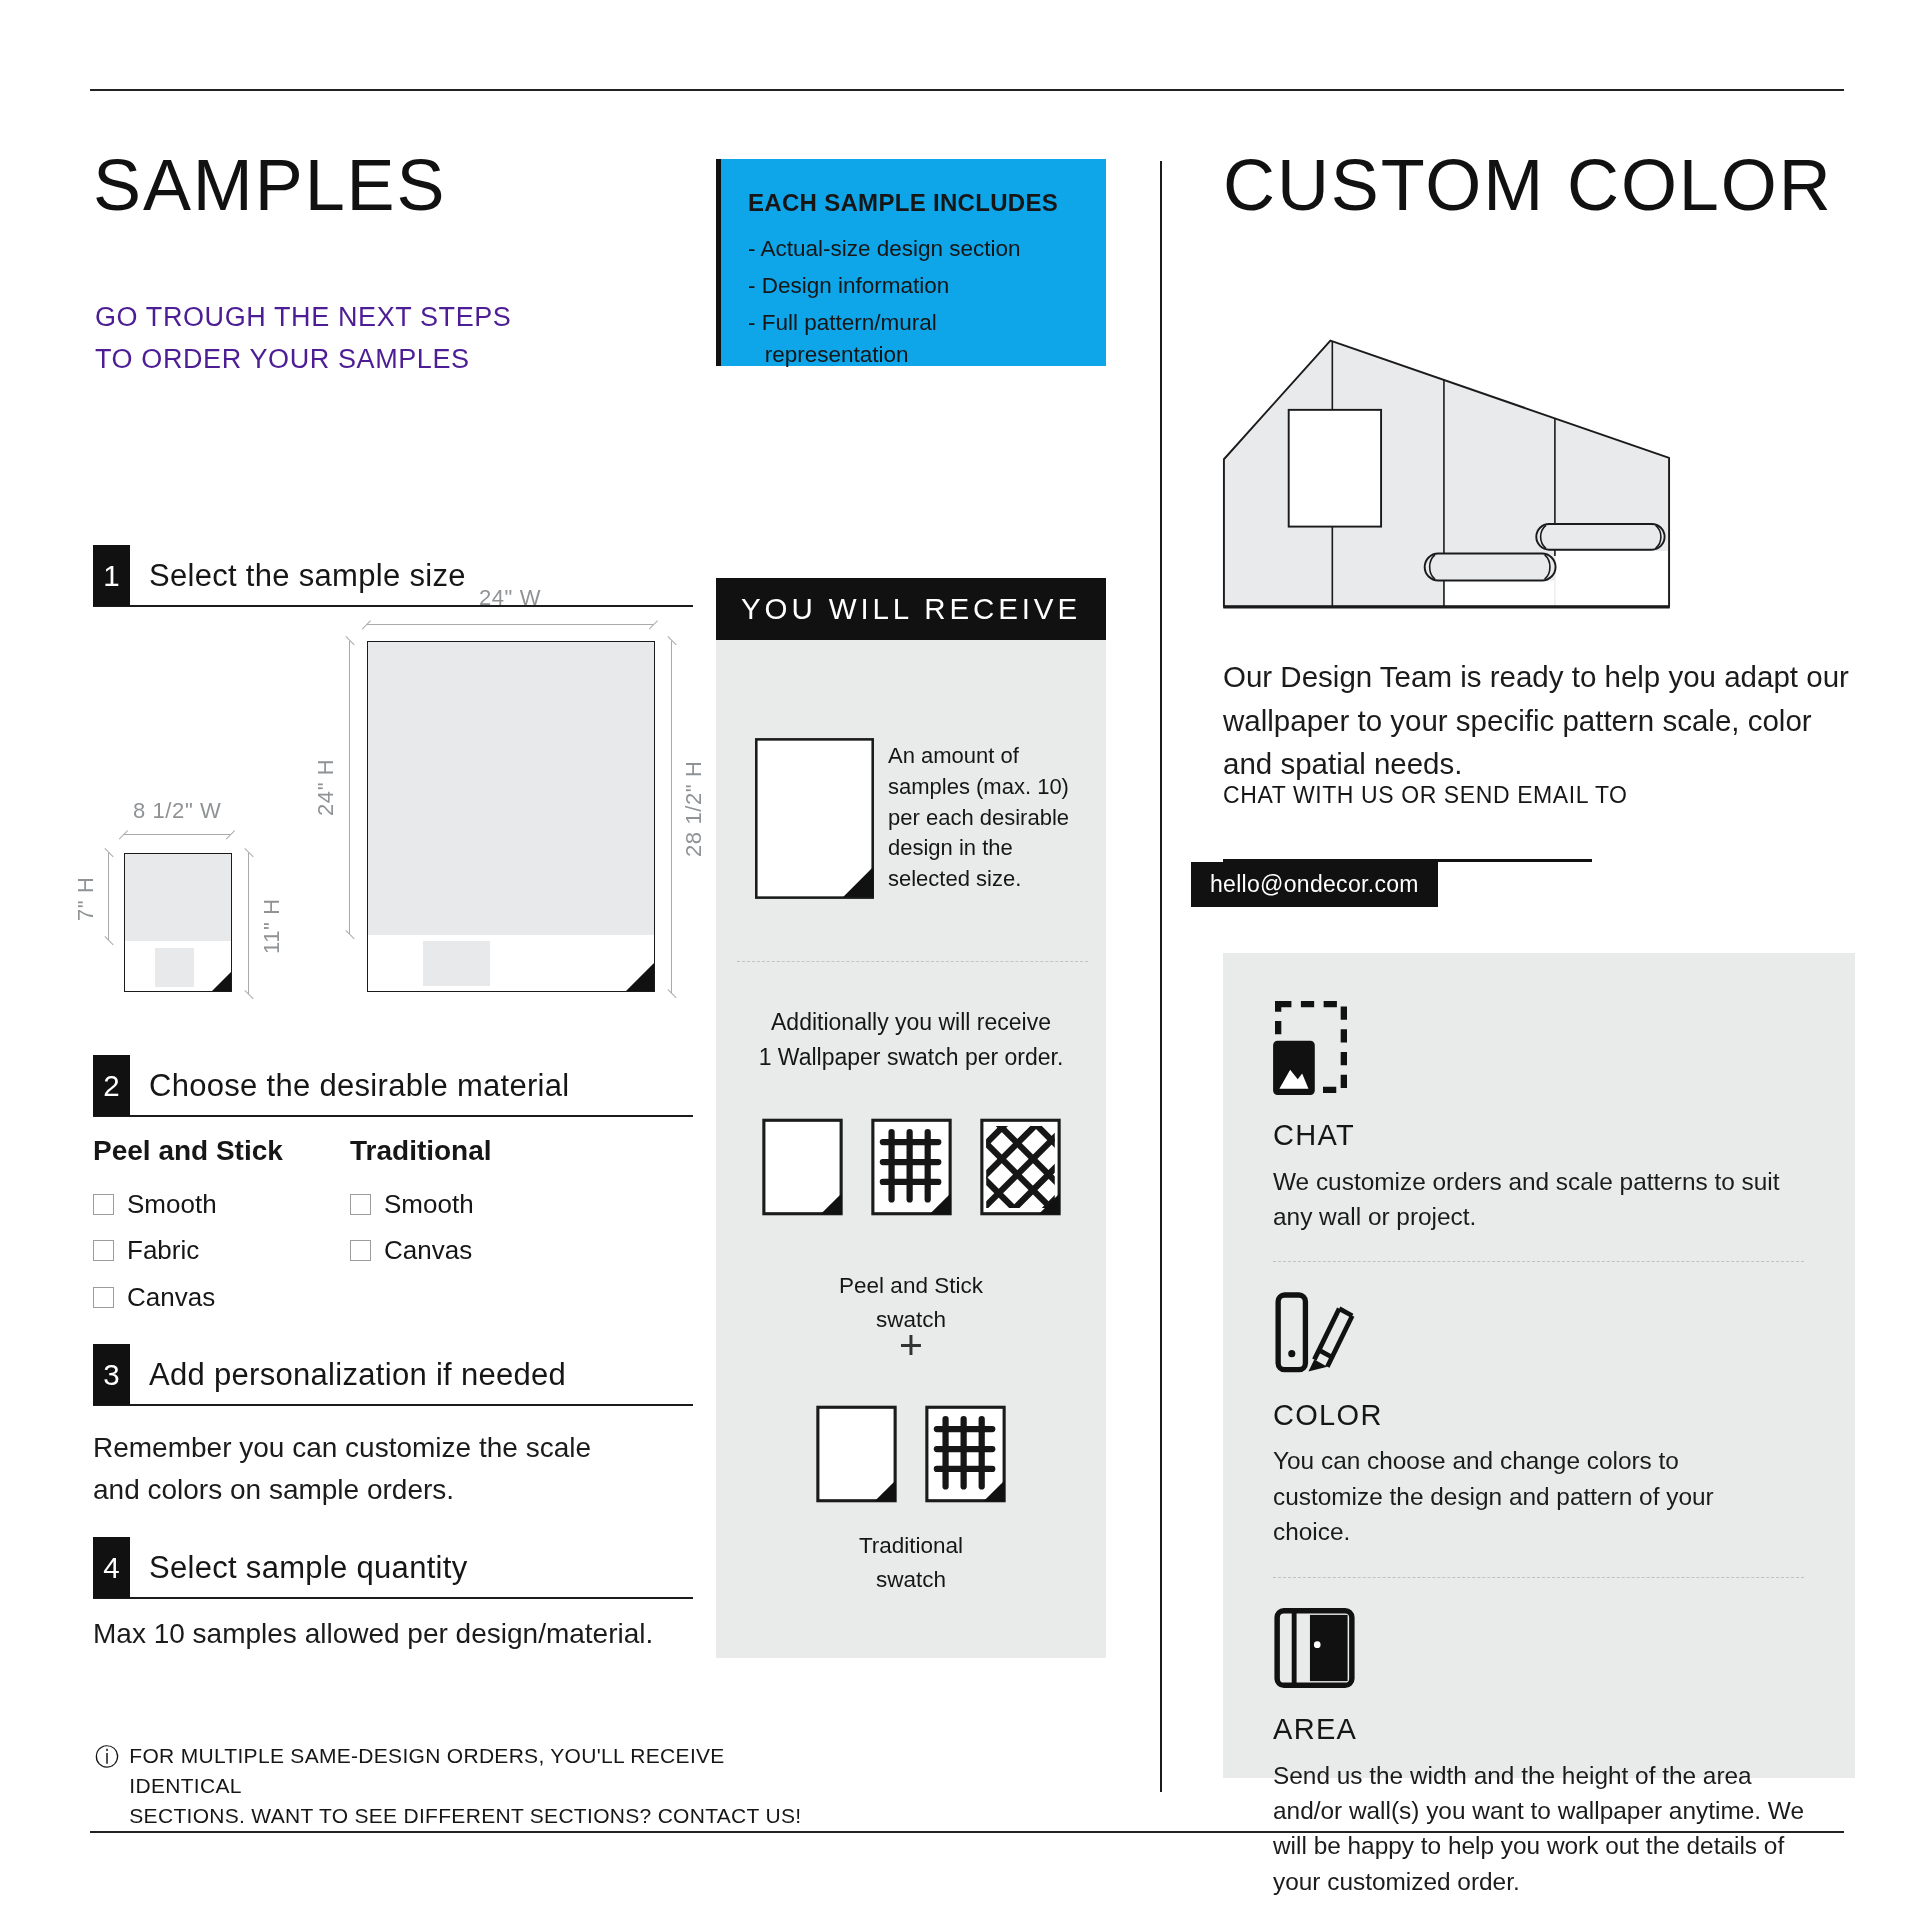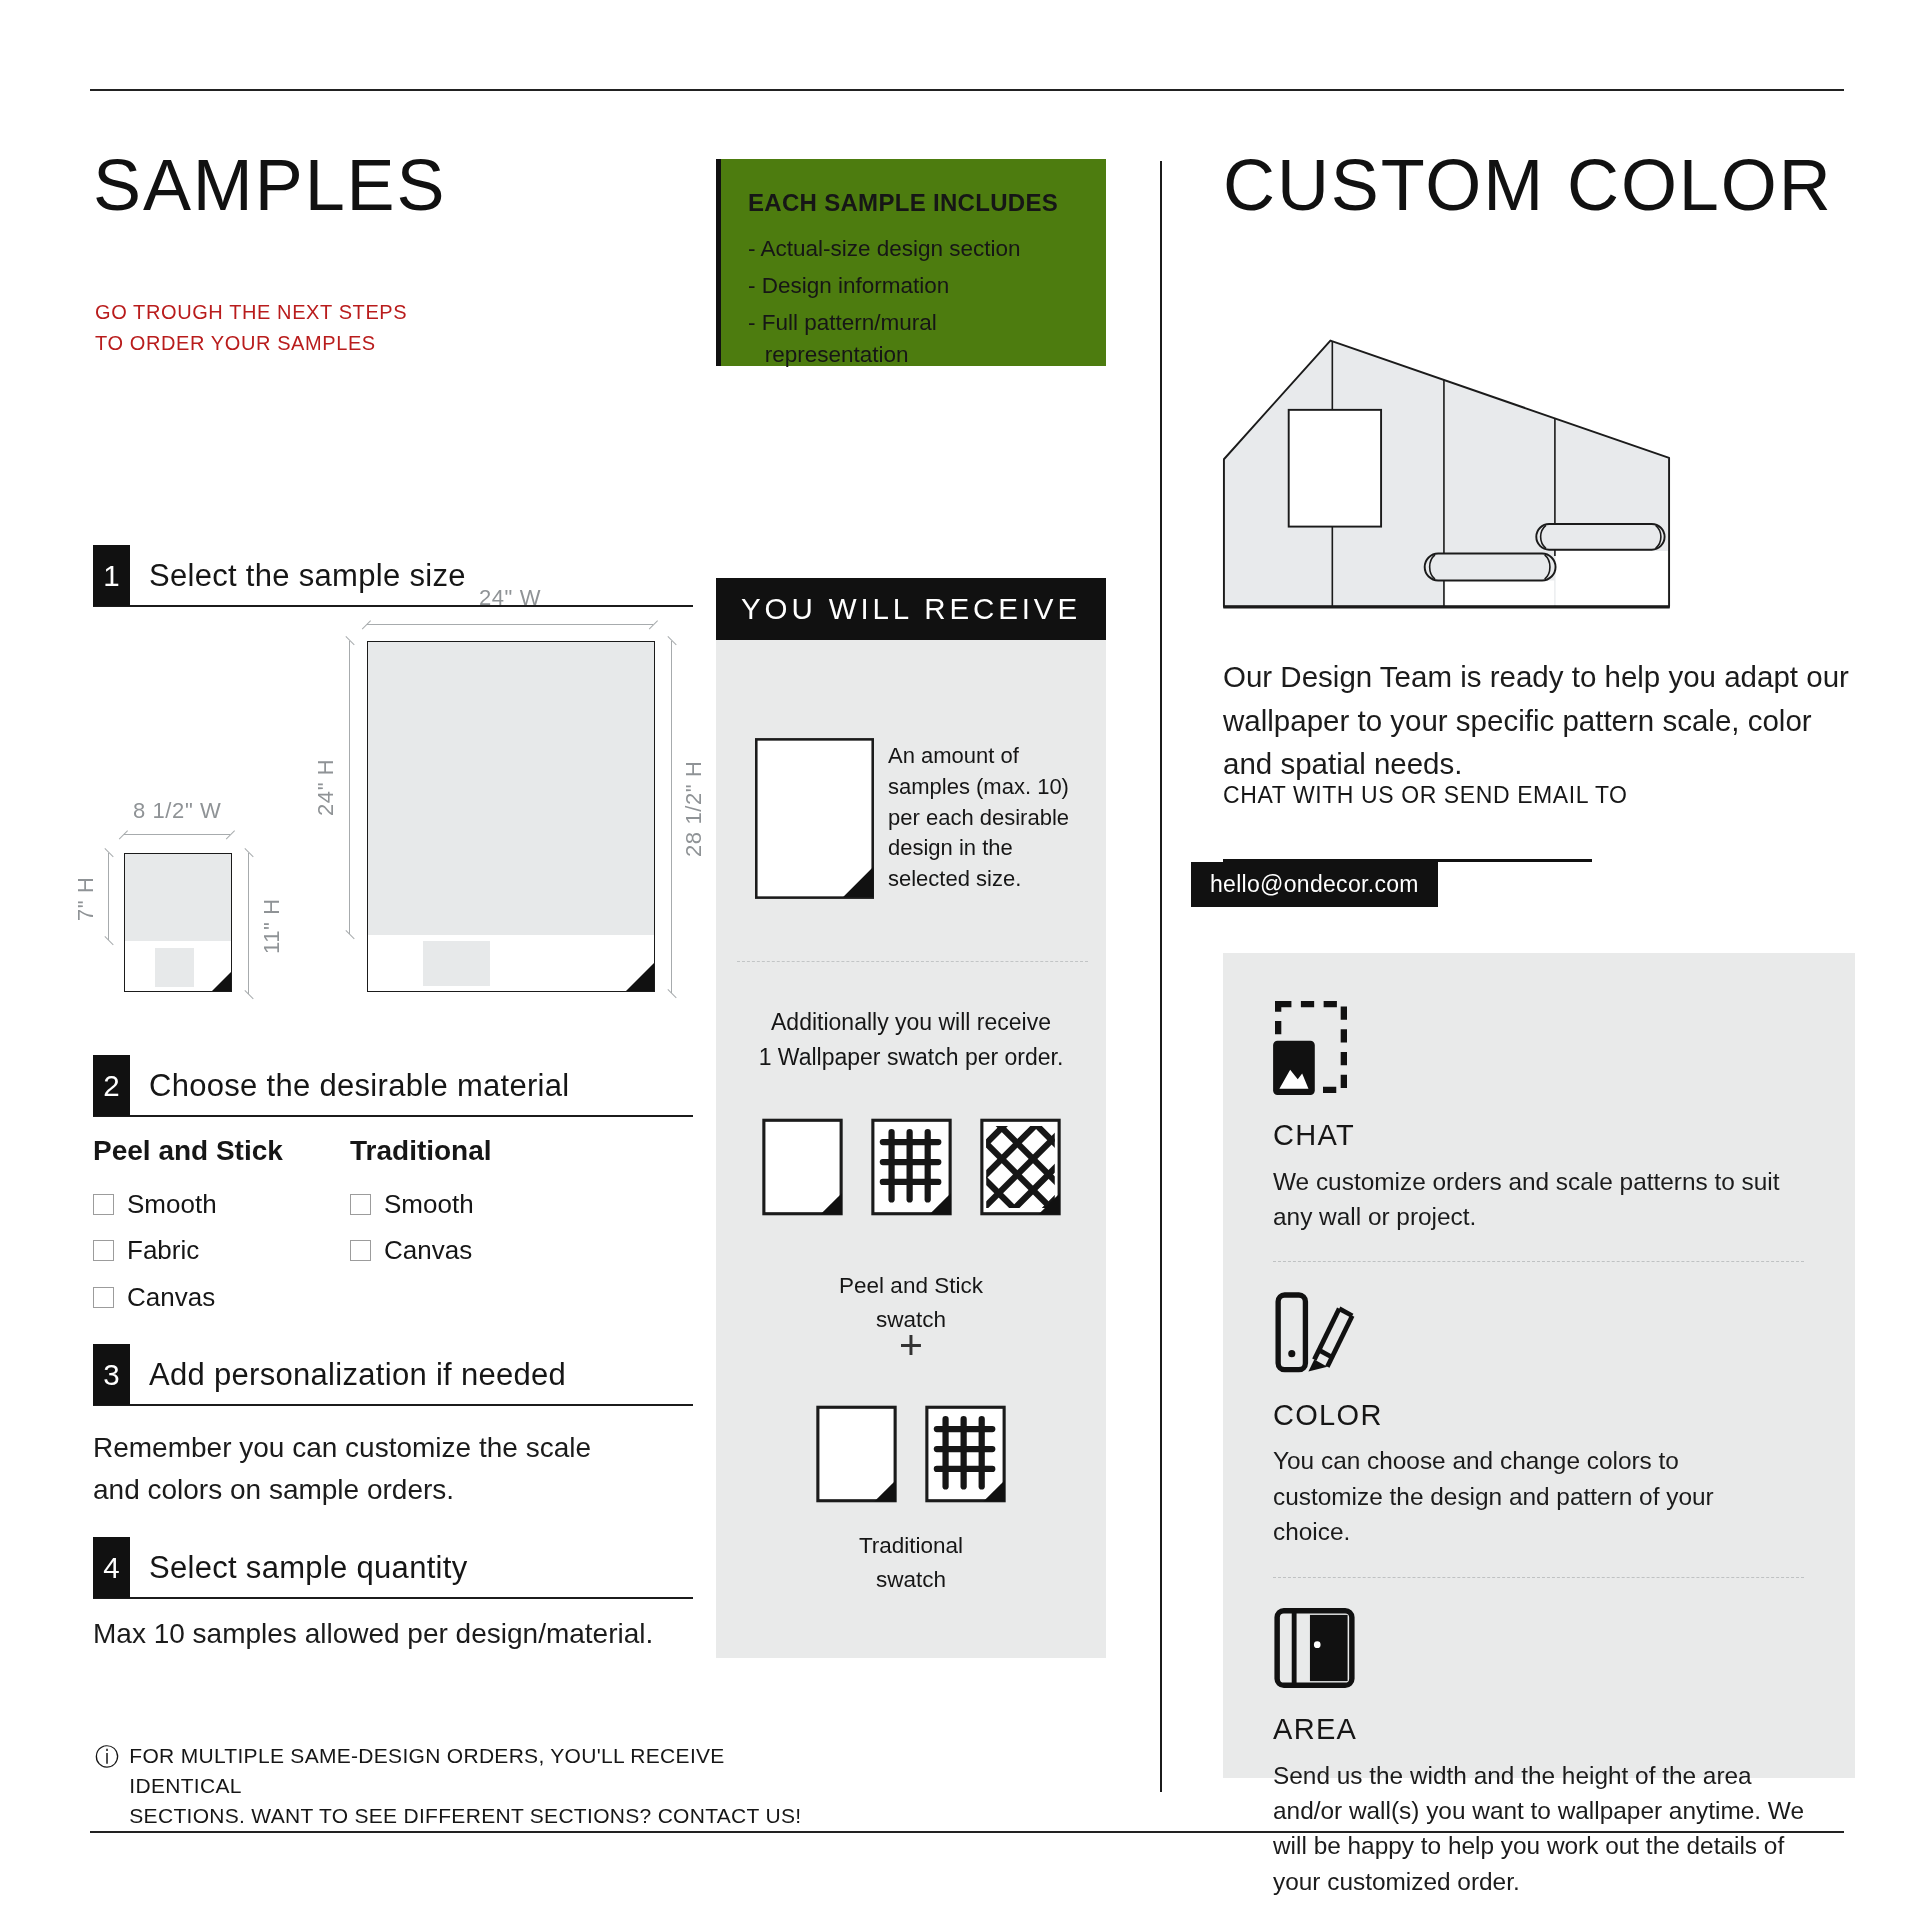--- a/index.html
+++ b/index.html
@@ -7,24 +7,24 @@
   .canvas{position:relative;width:1926px;height:1926px;background:#ffffff;overflow:hidden;}
   .abs{position:absolute;}
 
   
   .h-rule{position:absolute;background:#222;height:1.9px;}
   .v-divider{position:absolute;background:#1b1b1b;width:1.9px;}
 
   
   .big-title{font-size:72px;font-weight:300;letter-spacing:1.9px;color:#111;line-height:1;}
 
-  .subtitle{font-size:20px;letter-spacing:0.6px;line-height:1.55;color:#b91c1c;}
-
-  
-  .includes-box{background:#4d7c0f;padding:29.5px 26px 26px 32px;box-sizing:border-box;}
+  .subtitle{font-size:27px;letter-spacing:0.6px;line-height:1.55;color:#4c1d95;}
+
+  
+  .includes-box{background:#0ea5e9;padding:29.5px 26px 26px 32px;box-sizing:border-box;}
   .includes-box::before{content:"";position:absolute;left:0;top:0;bottom:0;width:5.1px;background:#111;}
   .includes-heading{font-size:24px;font-weight:700;margin:0 0 16.7px 0;letter-spacing:0.3px;}
   .includes-item{font-size:22.5px;line-height:1.42;padding-left:16.7px;text-indent:-16.7px;margin:0 0 5.1px 0;}
 
   
   .step-header{position:absolute;display:flex;align-items:center;border-bottom:2.6px solid #1b1b1b;width:600px;height:61px;box-sizing:border-box;}
   .step-num{width:37px;height:61px;background:#111;color:#fff;display:flex;align-items:center;justify-content:center;font-size:29.5px;font-weight:500;flex:0 0 37px;}
   .step-label{font-size:31px;font-weight:400;padding-left:19px;letter-spacing:0.3px;white-space:nowrap;}
 
   

